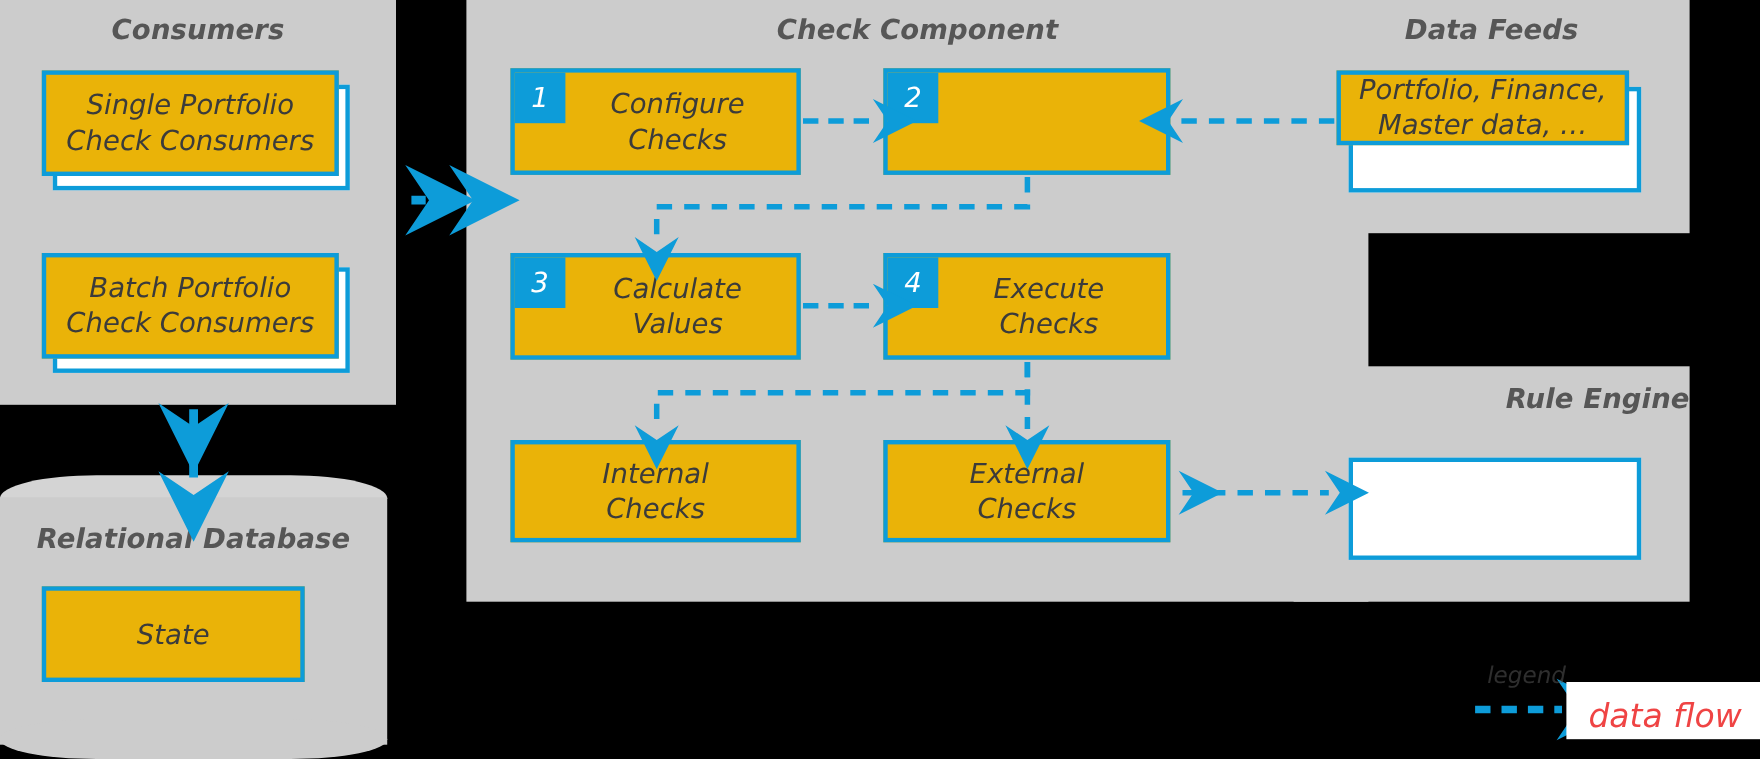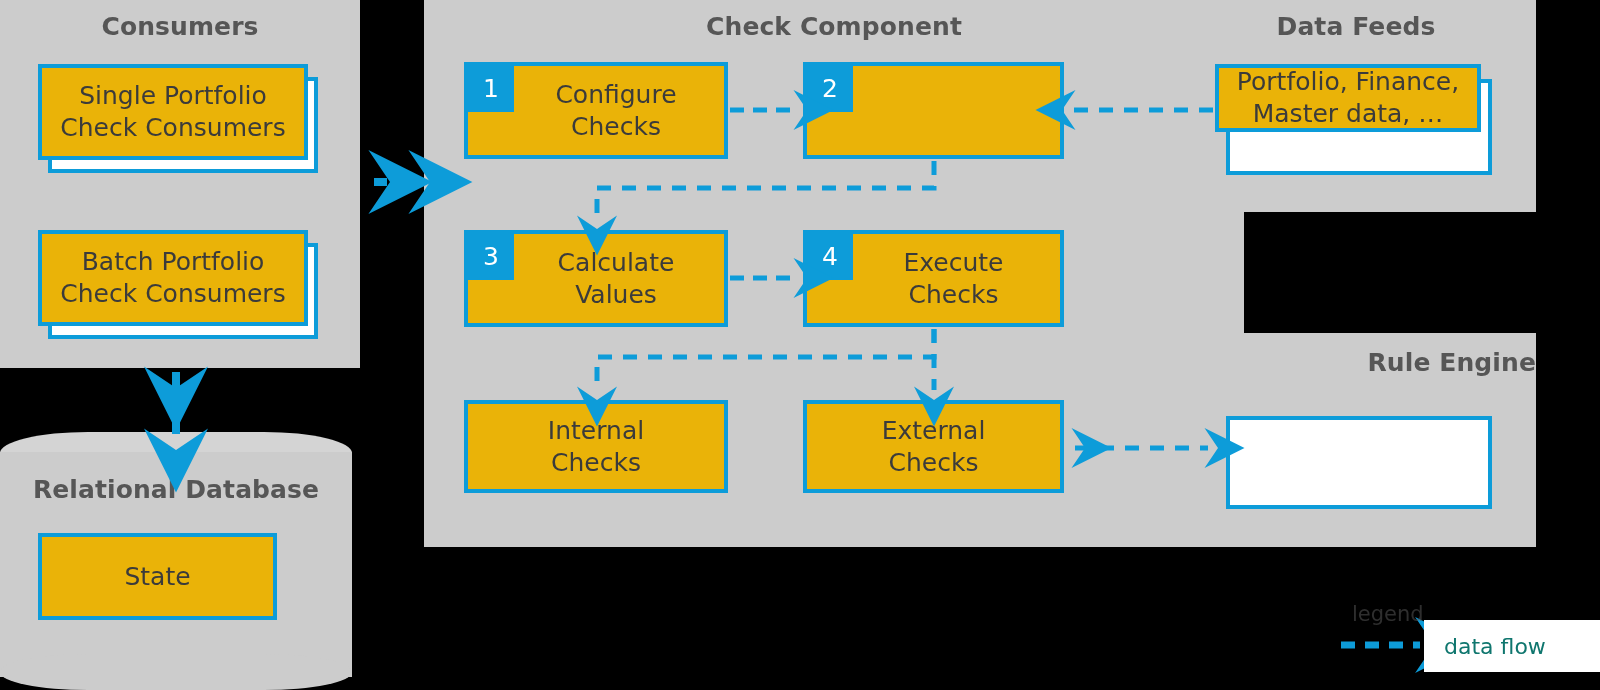--- a/index.html
+++ b/index.html
@@ -9,20 +9,21 @@
   }
   body {
     font-family: "DejaVu Sans", "Liberation Sans", sans-serif;
   }
   #stage {
     position: relative;
     width: 1600px;
     height: 690px;
     background: #000000;
     overflow: hidden;
+    font-style: italic;
   }
 
   
   .panel {
     position: absolute;
     background: #cccccc;
   }
   .panel-title {
     position: absolute;
     width: 100%;
@@ -112,22 +113,22 @@
     opacity: .55;
     z-index: 6;
   }
   .legend-box {
     position: absolute;
     background: #ffffff;
     z-index: 6;
   }
   .legend-text {
     position: absolute;
-    color: #0f766e;
-    font-size: 22px;
+    color: #ef4444;
+    font-size: 30px;
     z-index: 7;
     white-space: nowrap;
   }
 </style>
 </head>
 <body>
 
 <div id="stage">
 
   <div class="panel" style="left:0px; top:0px; width:360px; height:368px;">

